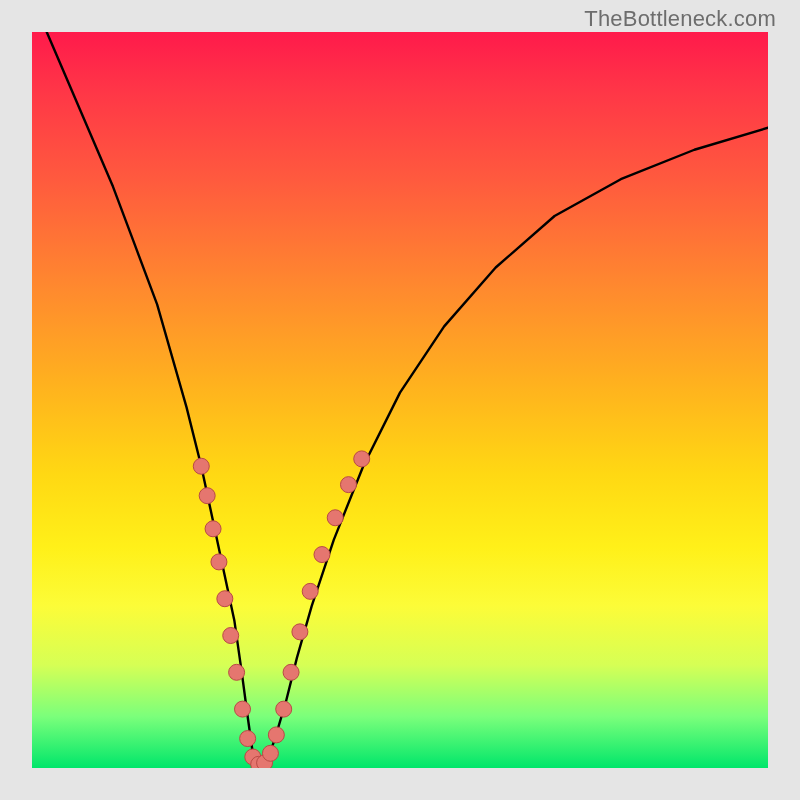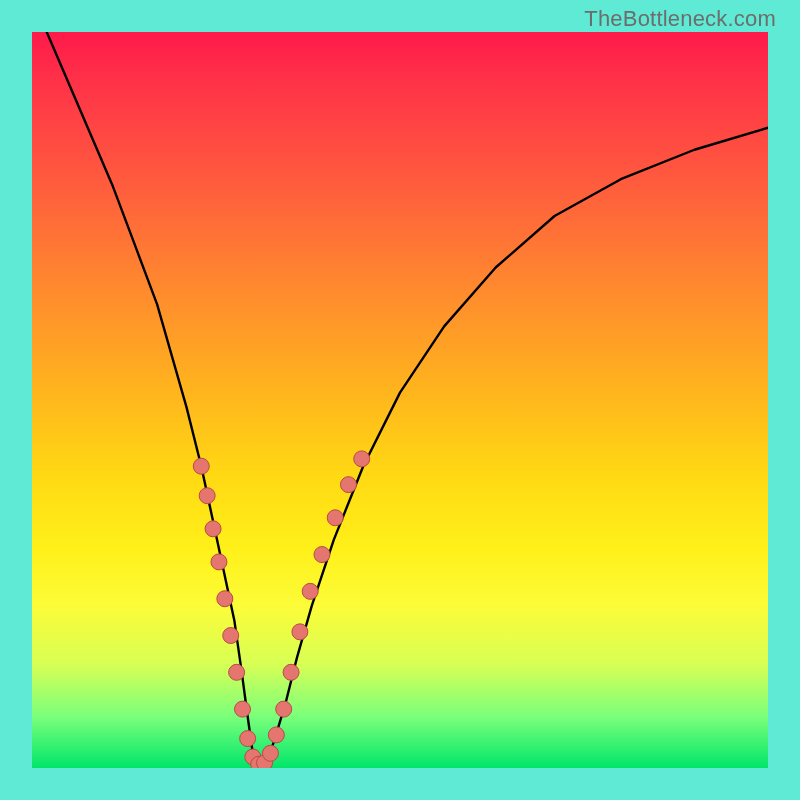--- a/index.html
+++ b/index.html
@@ -10,21 +10,21 @@
     overflow: hidden;
     background: #000;
     font-family: Arial, Helvetica, sans-serif;
   }
   .frame {
     position: absolute;
     top: 0;
     left: 0;
     width: 800px;
     height: 800px;
-    background: #5eead4;
+    background: #e5e5e5;
   }
   .plot {
     position: absolute;
     top: 32px;
     left: 32px;
     width: 736px;
     height: 736px;
     background: linear-gradient(
       to bottom,
       #ff1a4b 0%,

